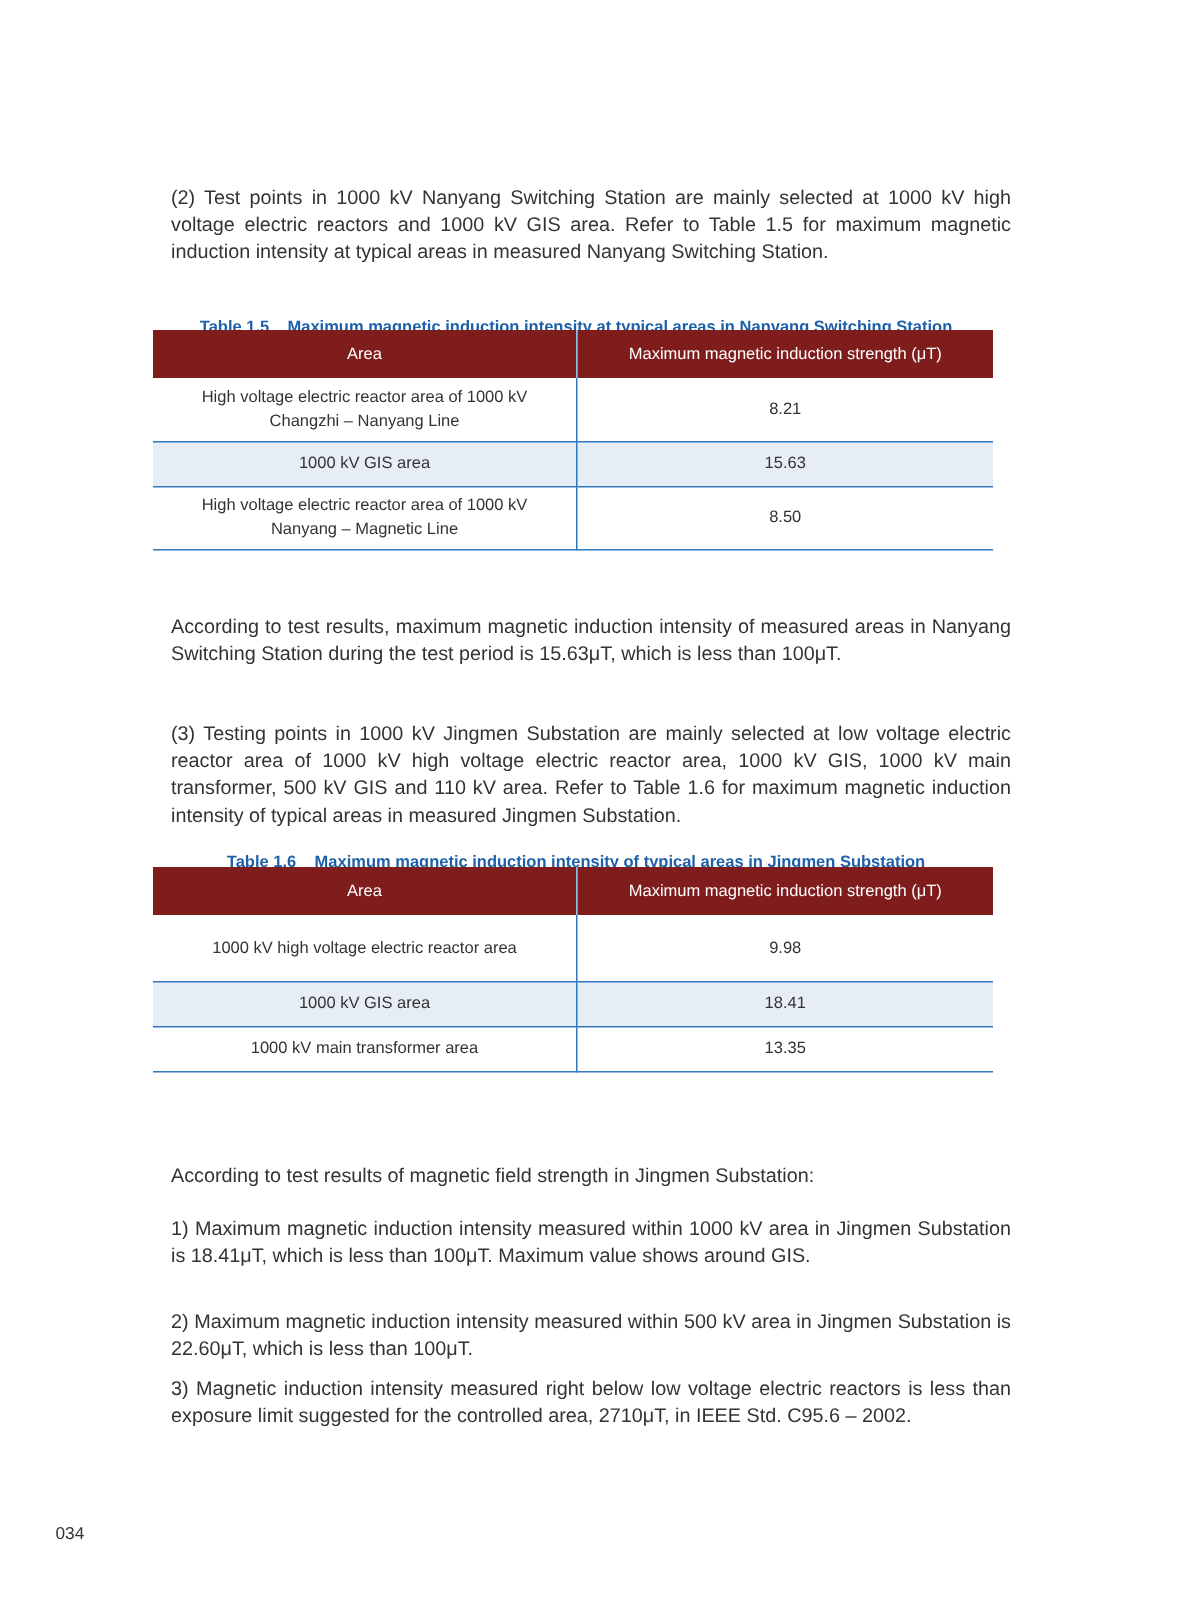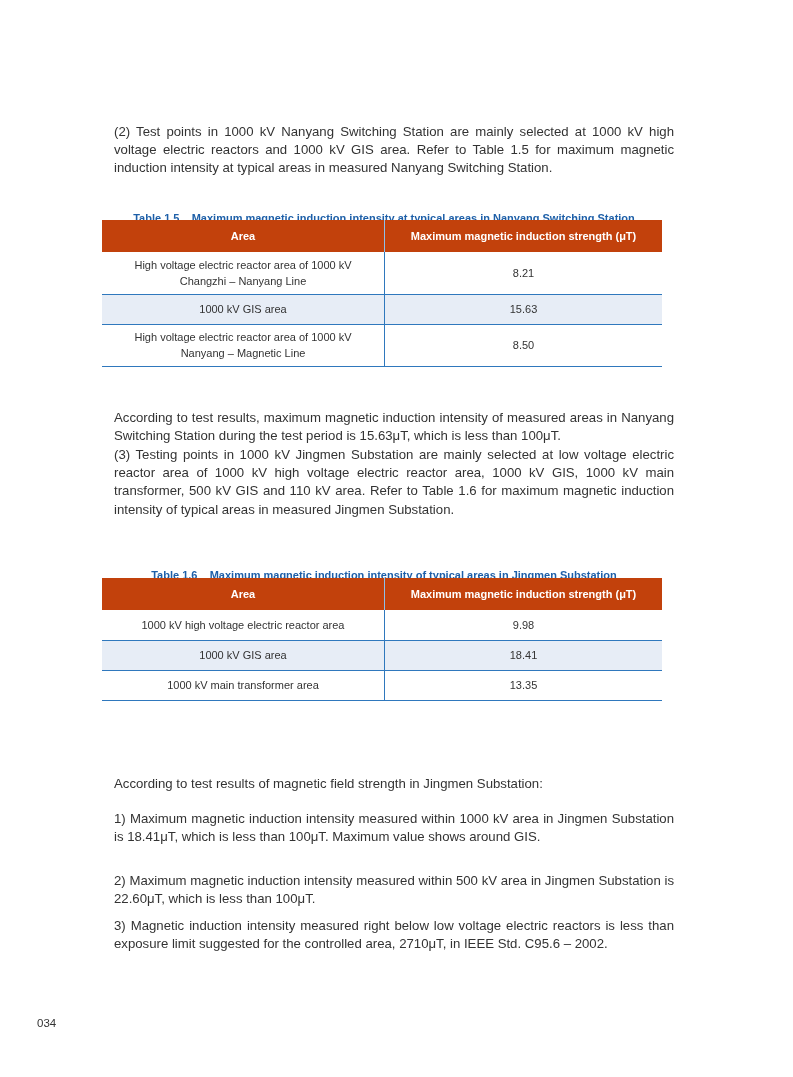--- a/index.html
+++ b/index.html
@@ -4,21 +4,21 @@
 <style>
   html, body { margin: 0; padding: 0; background: #ffffff; }
   body { width: 793px; height: 1077px; position: relative; overflow: hidden;
     font-family: "Liberation Sans", sans-serif; color: #2b2b2b; }
   .para { position: absolute; left: 102px; width: 560px; font-size: 13.2px; line-height: 18.2px;
     text-align: justify; margin: 12px; color: #333333; }
   .caption { position: absolute; left: 88px; width: 560px; text-align: center; font-weight: bold;
     font-size: 11px; color: #1d5fa8; margin: 16px; white-space: pre; }
   table.data { position: absolute; left: 102px; width: 560px; border-collapse: collapse;
     font-size: 11px; color: #333; }
-  table.data th { background: #c2410c; color: #ffffff; font-weight: bold; height: 30px;
+  table.data th { background: #7f1d1d; color: #ffffff; font-weight: normal; height: 30px;
     border-right: 1px solid #8fbfe8; text-align: center; }
   table.data th:last-child { border-right: none; }
   table.data td { text-align: center; border-bottom: 1px solid #2f78bd; padding: 0 8px; line-height: 16px; }
   table.data td:first-child { border-right: 1px solid #2f78bd; }
   table.data tr.alt td { background: #e7edf6; }
   .page-num { position: absolute; left: 37px; top: 1017px; font-size: 11.5px; color: #333; }
 </style>
 </head>
 <body>
 
@@ -40,30 +40,30 @@
     <td>15.63</td>
   </tr>
   <tr style="height:42px">
     <td><span>High voltage electric reactor area of 1000 kV</span><br><span>Nanyang – Magnetic Line</span></td>
     <td>8.50</td>
   </tr>
 </tbody>
   </table>
 
 <p class="para" style="top:397px">According to test results, maximum magnetic induction intensity of measured areas in Nanyang Switching Station during the test period is 15.63μT, which is less than 100μT.</p>
-<p class="para" style="top:434px">(3) Testing points in 1000 kV Jingmen Substation are mainly selected at low voltage electric reactor area of 1000 kV high voltage electric reactor area, 1000 kV GIS, 1000 kV main transformer, 500 kV GIS and 110 kV area. Refer to Table 1.6 for maximum magnetic induction intensity of typical areas in measured Jingmen Substation.</p>
+<p class="para" style="top:468px">(3) Testing points in 1000 kV Jingmen Substation are mainly selected at low voltage electric reactor area of 1000 kV high voltage electric reactor area, 1000 kV GIS, 1000 kV main transformer, 500 kV GIS and 110 kV area. Refer to Table 1.6 for maximum magnetic induction intensity of typical areas in measured Jingmen Substation.</p>
 
 <p class="caption" style="top:553px">Table 1.6    Maximum magnetic induction intensity of typical areas in Jingmen Substation</p>
 <table class="data" style="top:578px">
   <tbody>
       <tr>
     <th style="width:280px">Area</th>
     <th>Maximum magnetic induction strength (μT)</th>
   </tr>
-  <tr style="height:30px">
+  <tr style="height:44px">
     <td>1000 kV high voltage electric reactor area</td>
     <td>9.98</td>
   </tr>
   <tr class="alt" style="height:30px">
     <td>1000 kV GIS area</td>
     <td>18.41</td>
   </tr>
   <tr style="height:30px">
     <td>1000 kV main transformer area</td>
     <td>13.35</td>

